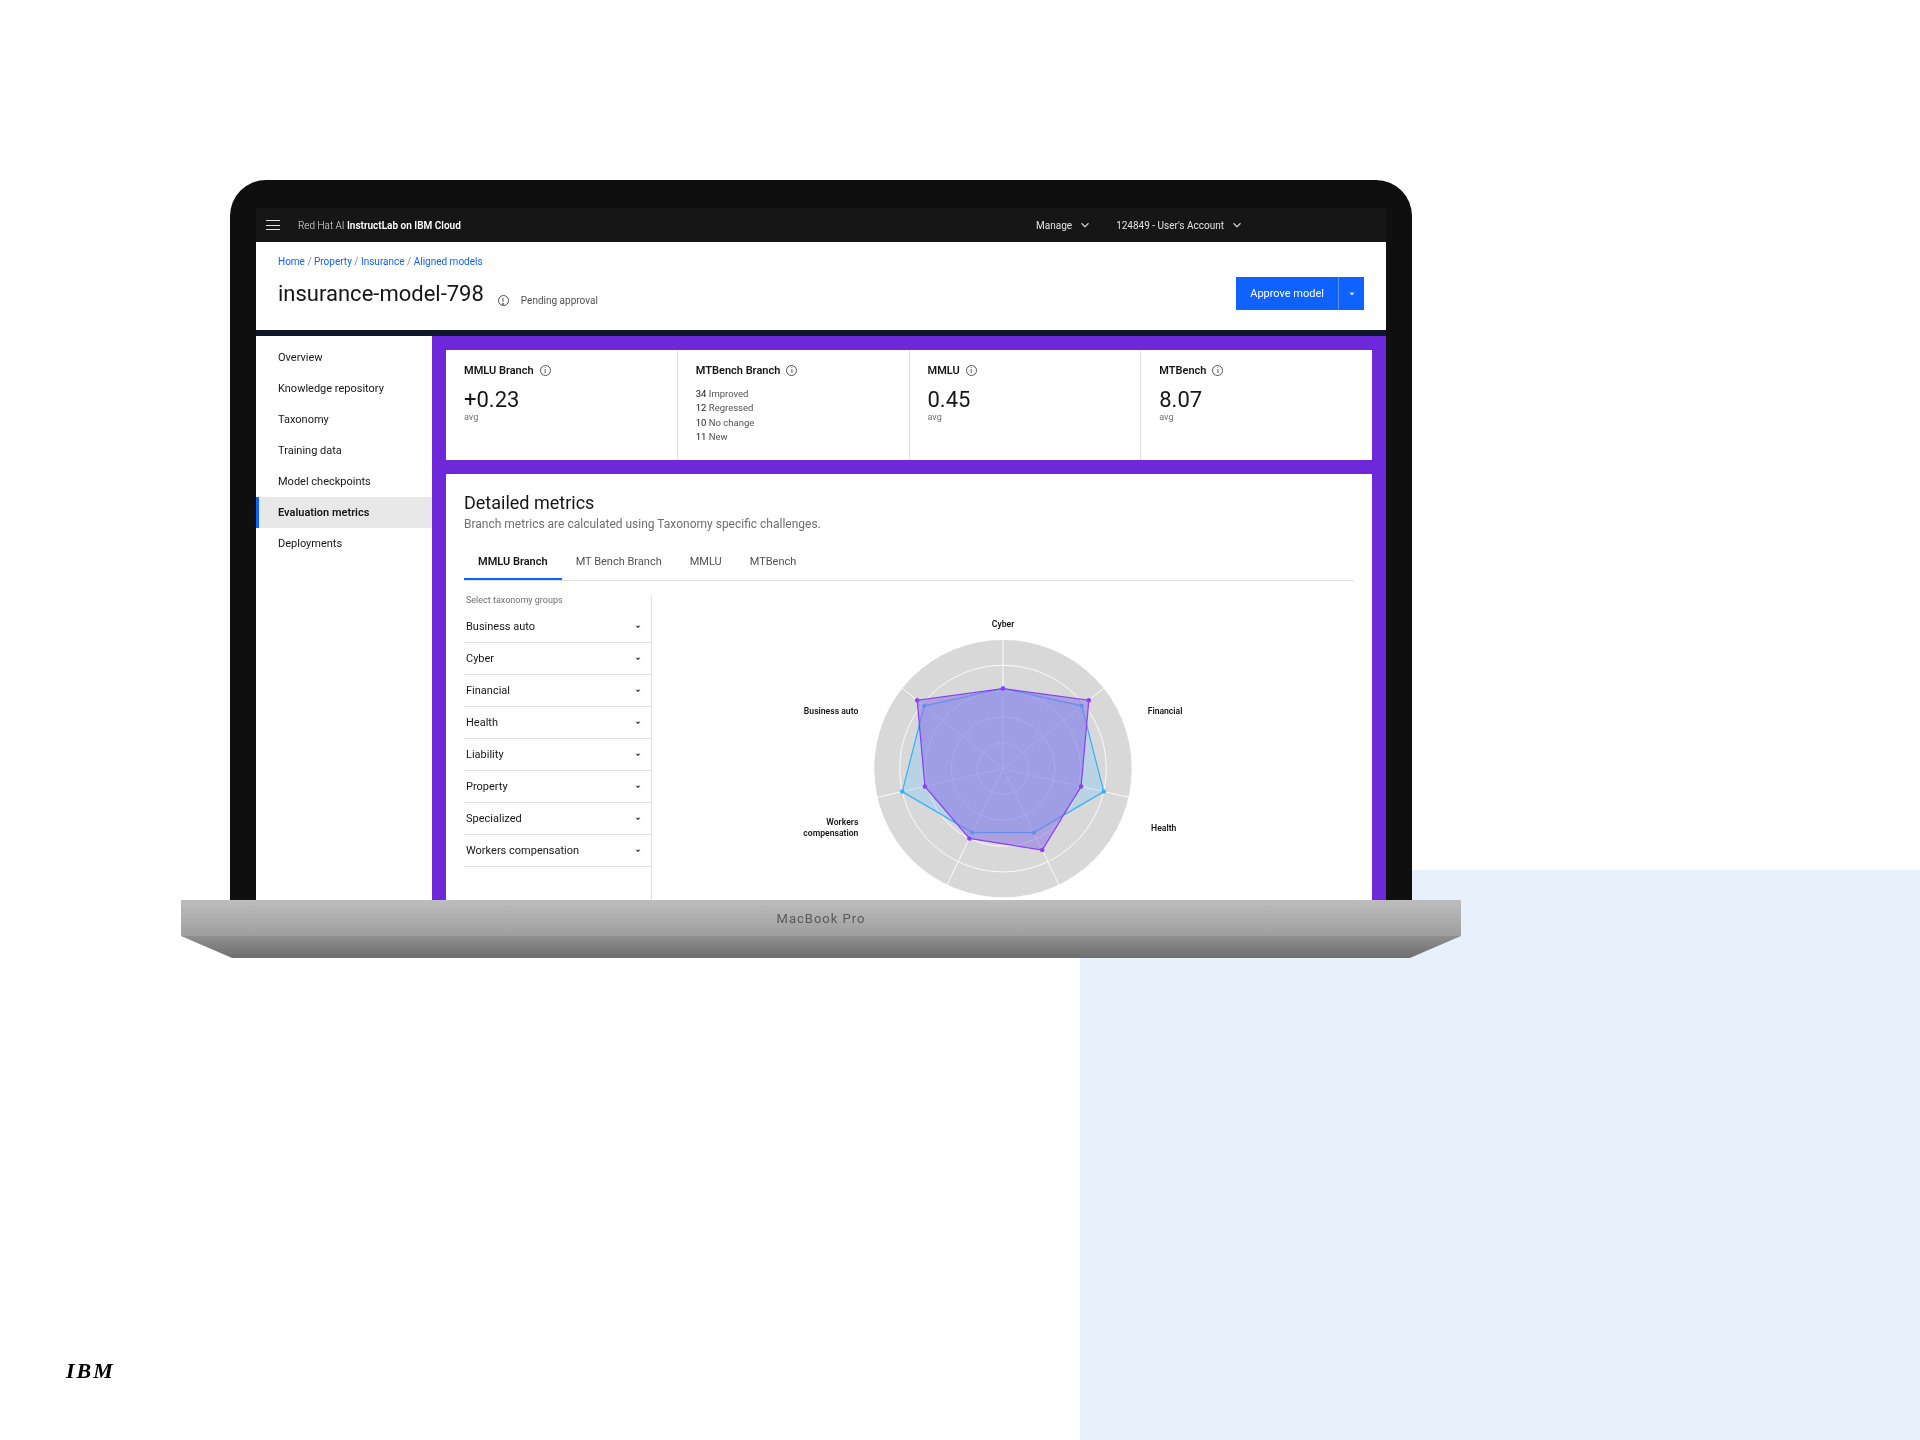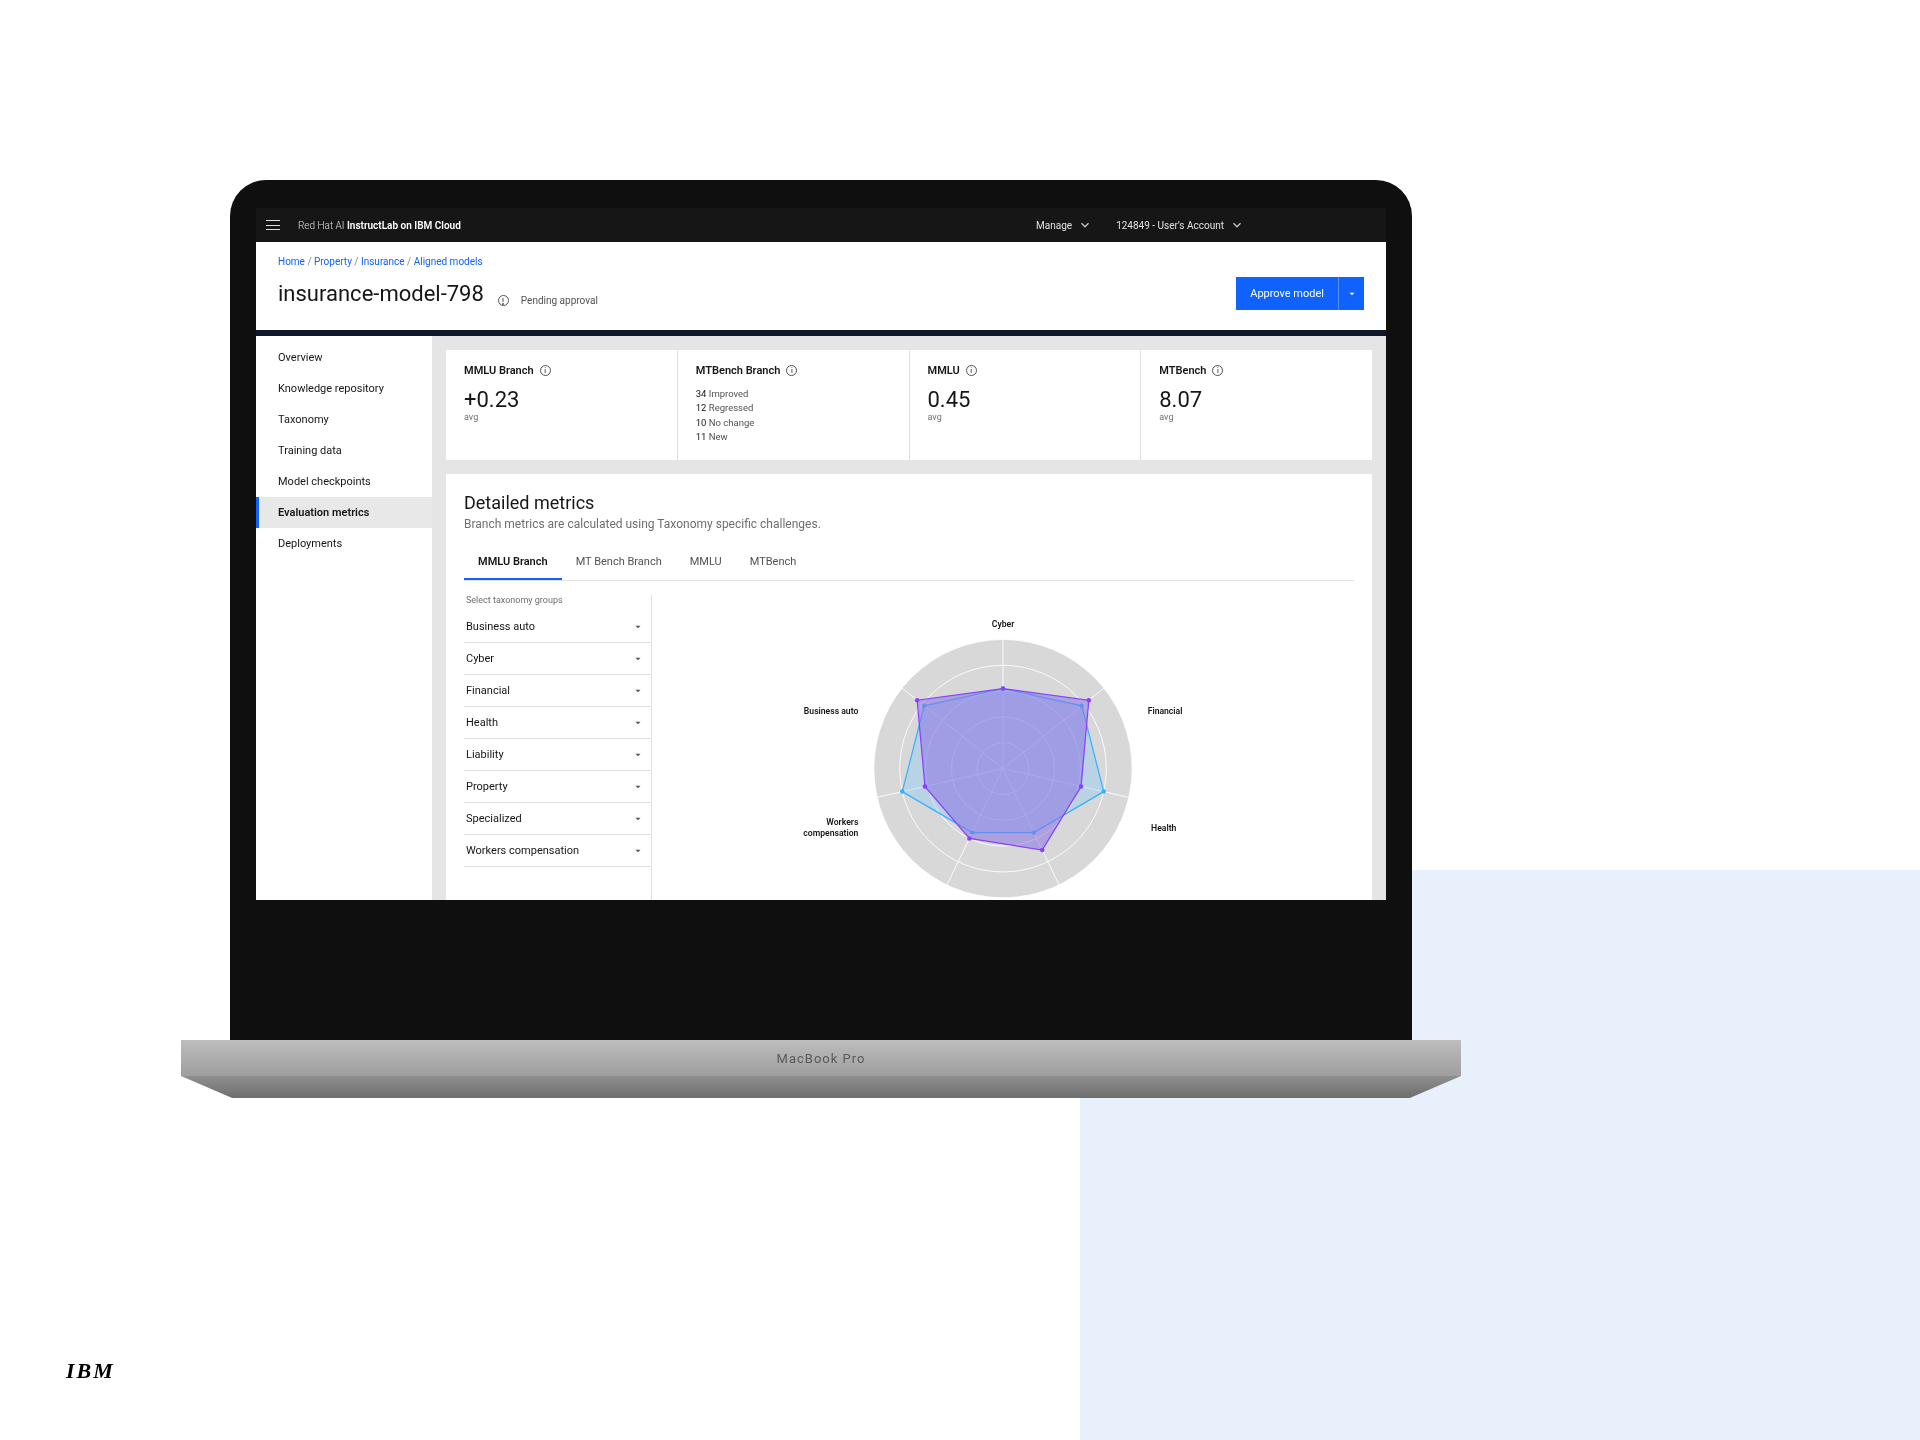--- a/index.html
+++ b/index.html
@@ -1,21 +1,21 @@
 <!DOCTYPE html>
 <html><head>
 <meta charset="utf-8">
 <style>
 * { margin: 0; padding: 0; box-sizing: border-box; font-family: -apple-system, BlinkMacSystemFont, "Segoe UI", Roboto, Helvetica, Arial, sans-serif; }
 body { background: #fff; width: 1920px; height: 1440px; position: relative; }
 
 
 .bg-panel { position: absolute; background: #e8f0fb; right: 0; bottom: 0; width: 840px; height: 570px; }
 .laptop { position: absolute; left: 230px; top: 180px; width: 1182px; height: 780px; }
-.laptop-body { position: relative; width: 100%; height: 860px; border-radius: 36px 36px 0 0; background: #0f0f10; padding: 28px 26px 0 26px; }
+.laptop-body { position: relative; width: 100%; height: 720px; border-radius: 36px 36px 0 0; background: #0f0f10; padding: 28px 26px 0 26px; }
 .screen { width: 100%; height: 692px; background: #fff; overflow: hidden; position: relative; }
 .laptop-base { position: relative; width: 1280px; height: 50px; left: -49px; }
 .base-top { height: 36px; background: linear-gradient(#bdbdbd, #9e9e9e); display: flex; align-items: center; justify-content: center; color: #5a5a5a; font-size: 13px; letter-spacing: 1px; }
 .base-bottom { height: 22px; background: linear-gradient(#8f8f8f, #6e6e6e); clip-path: polygon(0 0, 100% 0, 96% 100%, 4% 100%); }
 
 .ibm-logo { position: absolute; left: 66px; bottom: 56px; font-family: Georgia, serif; font-style: italic; font-weight: 900; letter-spacing: 2px; font-size: 22px; }
 
 
 .topbar { height: 34px; background: #161616; color: #e0e0e0; display: flex; align-items: center; font-size: 10px; padding: 0 10px; }
 .hamburger { width: 14px; height: 10px; display: flex; flex-direction: column; justify-content: space-between; margin-right: 18px; }
@@ -41,21 +41,21 @@
 .approve-wrap { display: flex; }
 .approve-btn { background: #0f62fe; color: #fff; border: none; font-size: 11px; padding: 10px 14px; cursor: pointer; }
 .approve-split { background: #0f62fe; border: none; border-left: 1px solid rgba(255,255,255,0.3); width: 26px; display: flex; align-items: center; justify-content: center; cursor: pointer; }
 .approve-split svg { width: 10px; height: 10px; fill: #fff; }
 
 .lower { display: flex; border-top: 6px solid #0f172a; }
 .sidebar { width: 176px; padding-top: 6px; }
 .side-item { font-size: 11px; color: #161616; padding: 9px 22px; cursor: pointer; }
 .side-item.active { background: #e8e8e8; font-weight: 600; border-left: 3px solid #0f62fe; padding-left: 19px; }
 
-.main { flex: 1; background: #e5e5e5; padding: 14px 14px 0 14px; }
+.main { flex: 1; background: #6d28d9; padding: 14px 14px 0 14px; }
 .cards { display: flex; gap: 0; background: #fff; }
 .card { flex: 1; padding: 14px 18px 16px; border-right: 1px solid #e0e0e0; }
 .card:last-child { border-right: none; }
 .card-head { display: flex; align-items: center; gap: 6px; font-size: 11px; color: #161616; font-weight: 600; margin-bottom: 10px; }
 .info-icon { width: 11px; height: 11px; border: 1px solid #525252; border-radius: 50%; display: inline-flex; align-items: center; justify-content: center; font-size: 7px; color: #525252; }
 .card-big { font-size: 22px; color: #161616; font-weight: 400; }
 .card-sub { font-size: 9px; color: #6f6f6f; }
 .card-lines { font-size: 9.5px; color: #525252; line-height: 1.5; }
 .card-lines b { color: #161616; font-weight: 400; }
 

